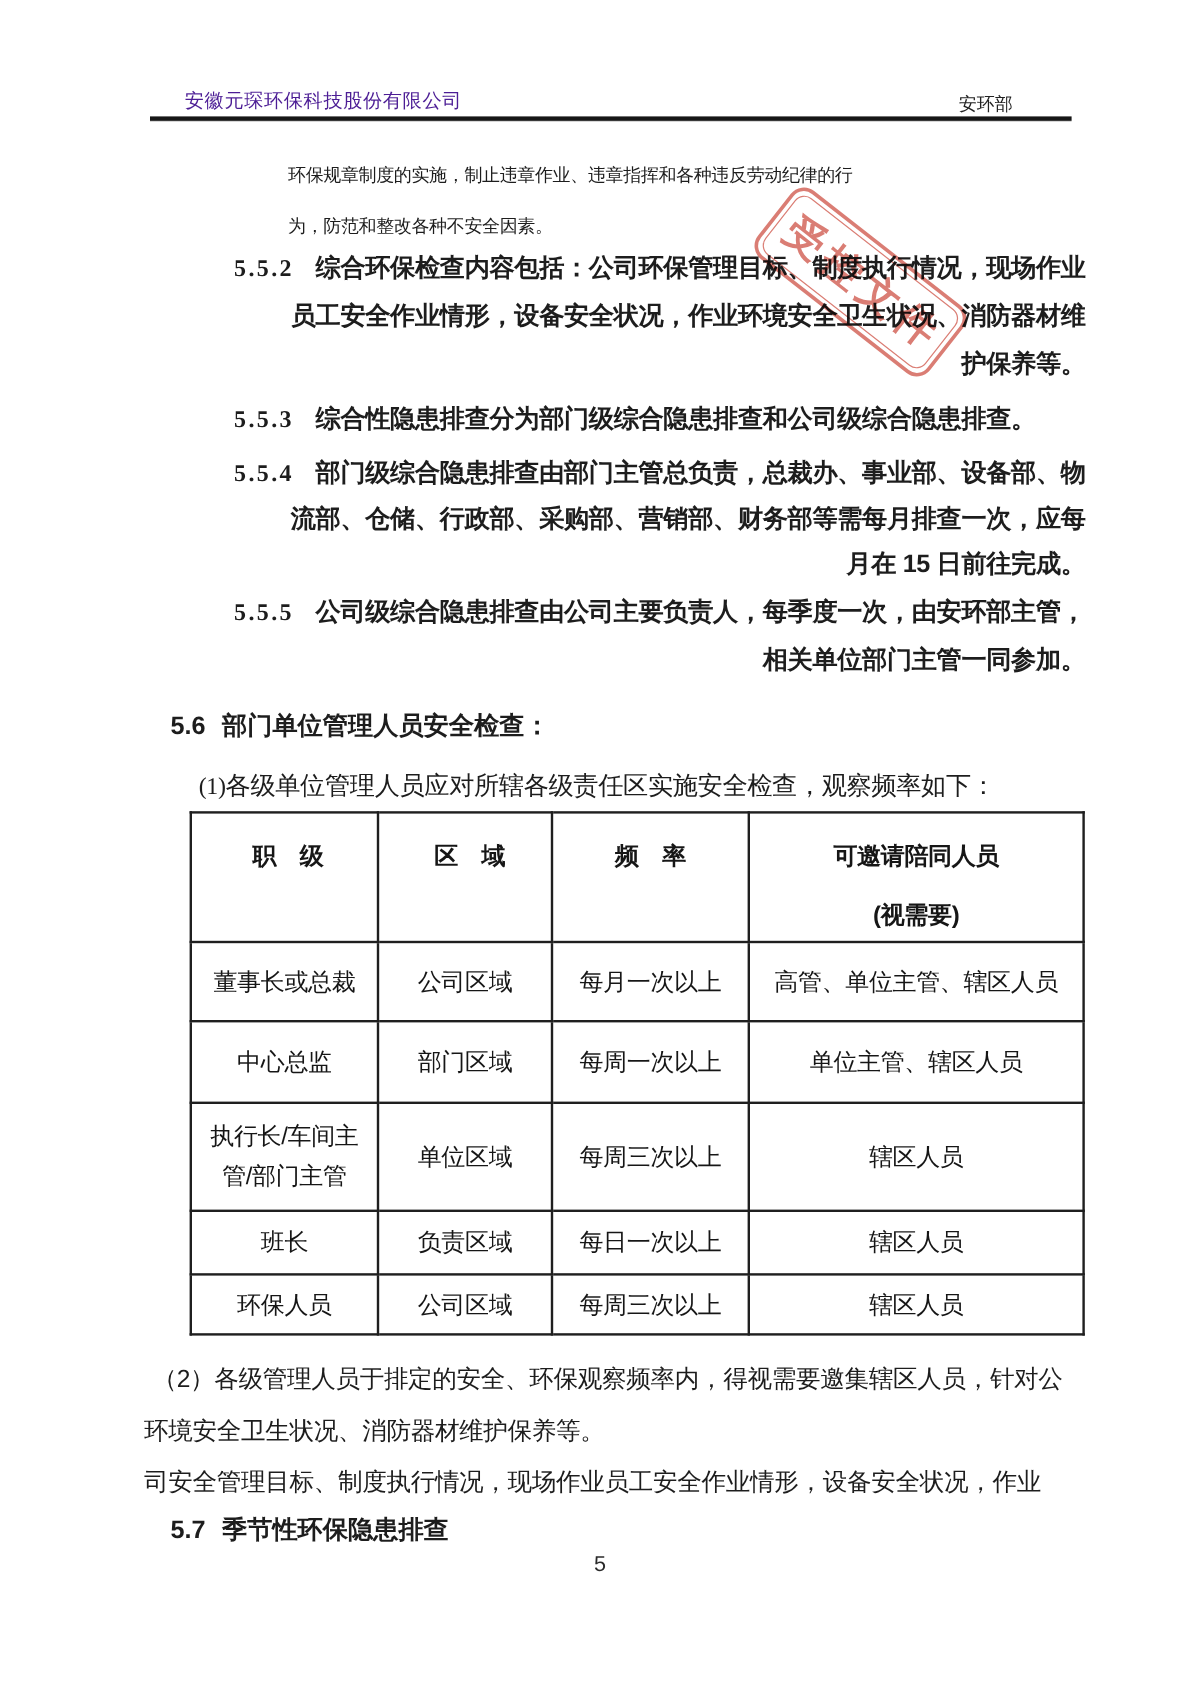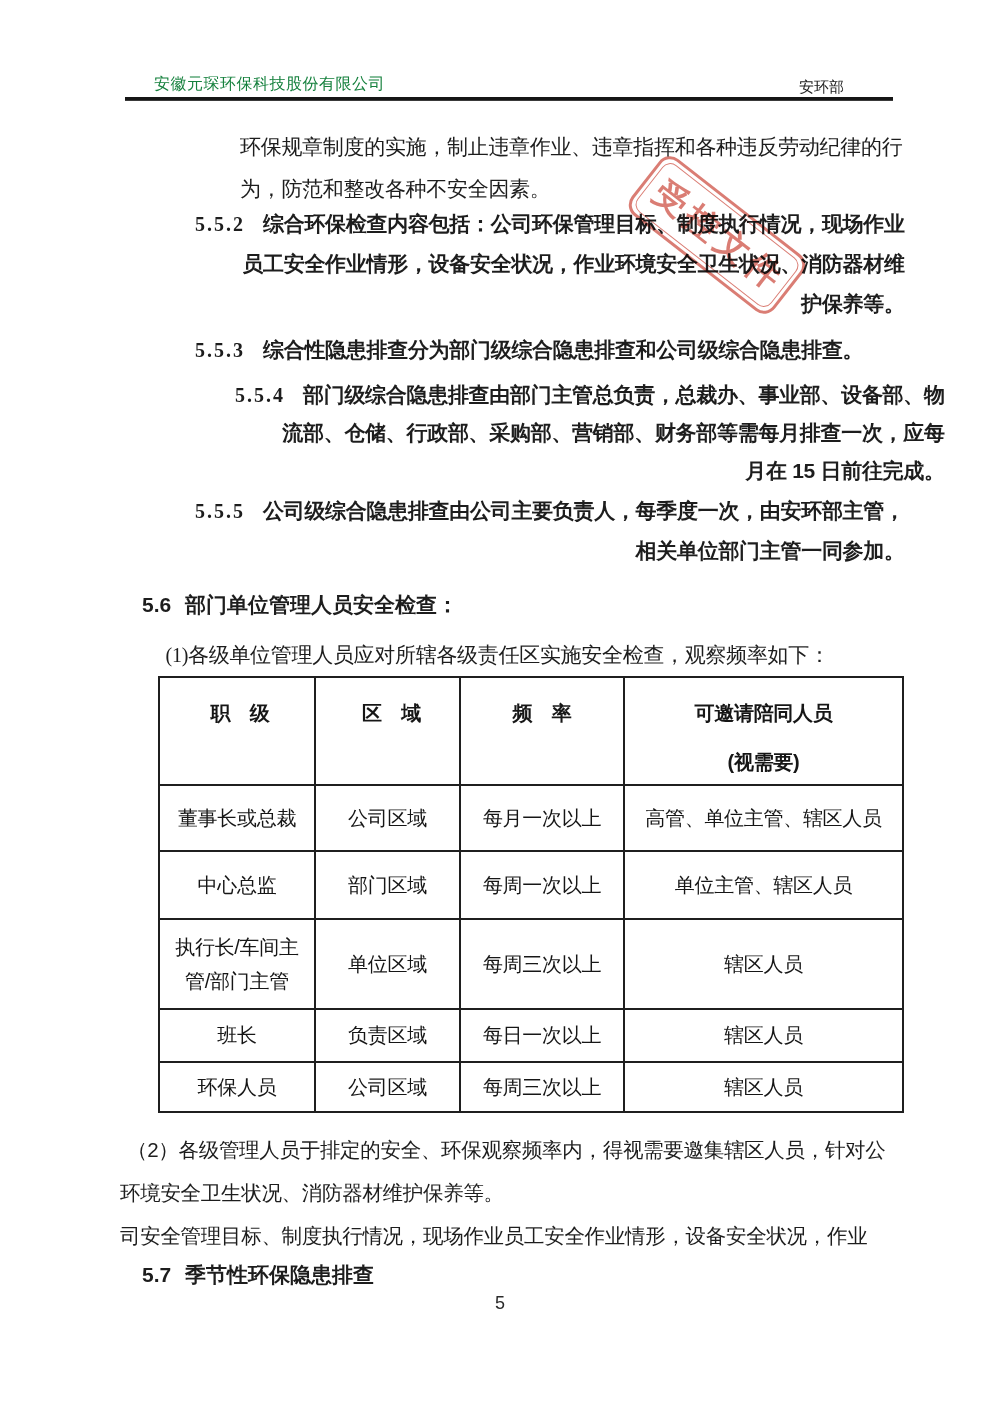--- a/index.html
+++ b/index.html
@@ -5,45 +5,45 @@
   * { margin:0; padding:0; box-sizing:border-box; }
   html,body { background:#ffffff; }
   body {
     width:1000px; height:1413px; position:relative;
     font-family:"Liberation Sans", sans-serif;
     color:#1d1d1d; overflow:hidden;
   }
   .abs { position:absolute; }
 
   
-  .hdr-company { left:154px; top:74px; font-size:16px; letter-spacing:0.5px; color:#15803d; }
+  .hdr-company { left:154px; top:74px; font-size:16px; letter-spacing:0.5px; color:#4c1d95; }
   .hdr-dept    { left:799px; top:78px; font-size:15px; color:#222; }
   .hdr-rule    { left:125px; top:97px; width:768px; height:3px;
                  border-top:3px solid #161616; border-bottom:1.5px solid #3a3a3a; }
 
   
   .stamp {
     left:626px; top:199px; width:182px; height:72px;
     transform:rotate(38deg);
     border:3px solid currentColor; border-radius:14px;
     display:flex; align-items:center; justify-content:center;
     opacity:0.72; mix-blend-mode:multiply; z-index:5; pointer-events:none;
   }
   .stamp-inner { position:absolute; inset:3px; border:1.5px solid currentColor; border-radius:10px; }
   .stamp-text  { font-size:34px; font-weight:bold; letter-spacing:5px; padding-left:5px; white-space:nowrap; }
 
   
-  .bodytext { font-size:21px; line-height:42px; letter-spacing:-0.3px; white-space:nowrap; }
+  .bodytext { font-size:15px; line-height:42px; letter-spacing:-0.3px; white-space:nowrap; }
   .intro { left:240px; top:126px; }
 
   .item { left:195px; position:absolute; font-size:21px; letter-spacing:-0.3px; white-space:nowrap; }
   .item .line { line-height:40px;font-weight:bold; }
   .item .num  { display:inline-block; width:68px; font-family:"Liberation Serif", serif; font-size:20px; letter-spacing:2px; }
   .item .cont { margin-left:45px;text-align:right; }
-  .lh38 .line { line-height:38px;margin-left:40px; }
+  .lh38 .line { line-height:38px; }
 
   .heading { font-size:21px; font-weight:bold; white-space:nowrap; }
   .heading .hnum { display:inline-block; width:43px; }
 
   .numbered-line { font-size:21px; letter-spacing:-0.3px; white-space:nowrap;text-align:right; }
   .numbered-line .pnum { display:inline-block; width:47px; font-family:"Liberation Serif", serif; font-size:20px; }
 
   
   table.freq { left:158px; top:676px; position:absolute; width:746px;
                border-collapse:collapse; table-layout:fixed;

